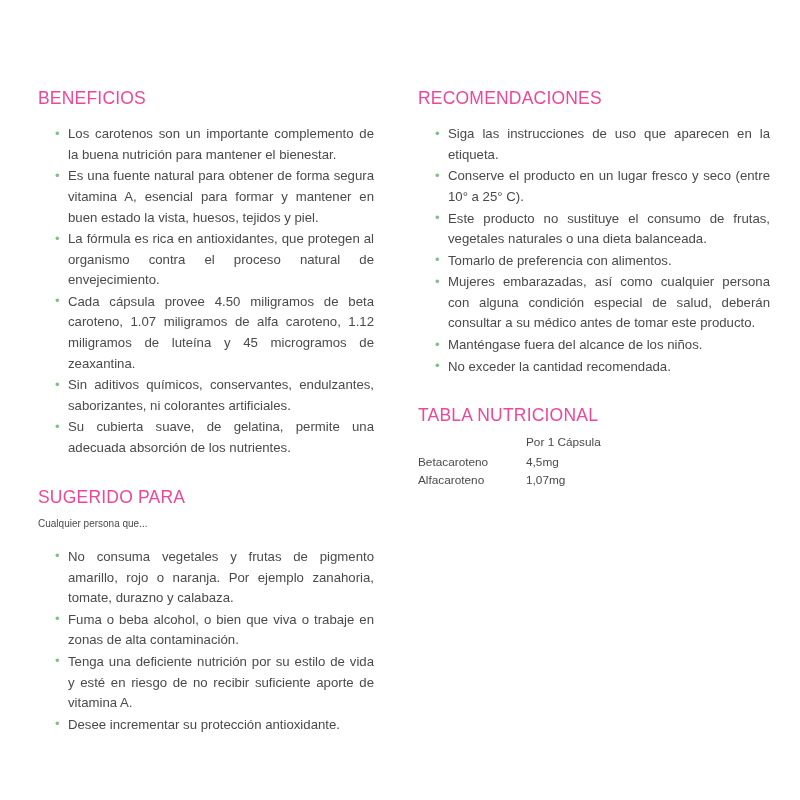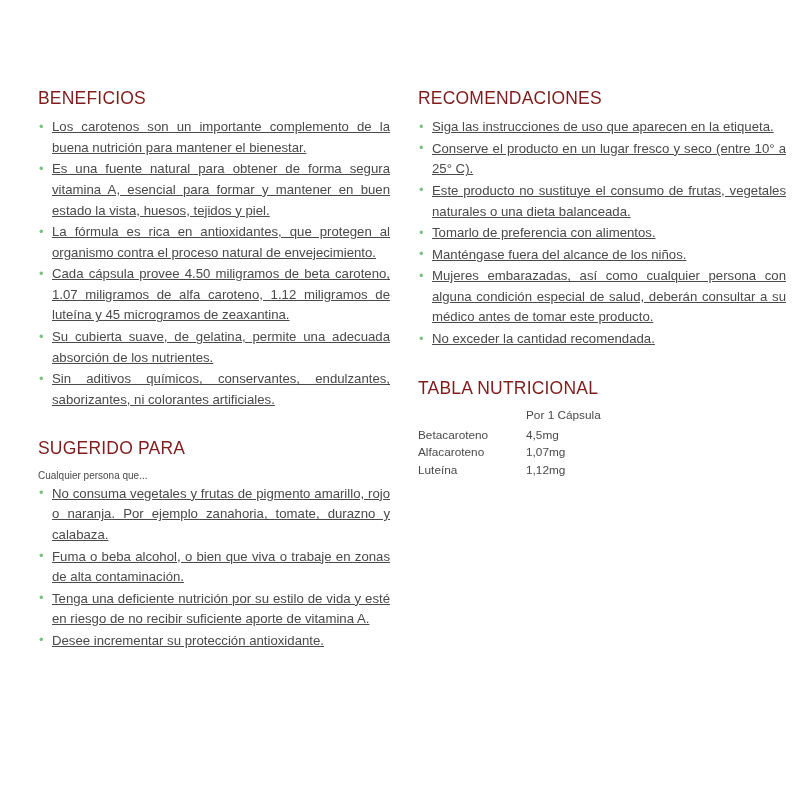--- a/index.html
+++ b/index.html
@@ -32,38 +32,37 @@
 
   .col-left  { width: 352px; flex: 0 0 352px; }
   .col-right { width: 368px; flex: 0 0 368px; }
 
   h2.section-title {
     margin: 0 0 9px 0;
     font-family: "Liberation Sans", sans-serif;
     font-size: 17.5px;
     font-weight: 400;
     letter-spacing: 0.2px;
-    color: #7f1d1d;
+    color: #ec4899;
     line-height: 1.15;
   }
 
   .section + .section { margin-top: 28px; }
 
   .intro-line {
     margin: 0 0 1px 0;
     font-size: 10px;
     line-height: 1.52;
     color: #4a4a4a;
   }
 
   ul.bullets {
     list-style: none;
-    margin: 0;
+    margin: 16px;
     padding: 0;
-    text-decoration: underline;
   }
 
   ul.bullets > li {
     position: relative;
     padding-left: 14px;
     margin: 0 0 1px 0;
     font-size: 13.2px;
     line-height: 1.56;
     color: #4a4a4a;
     text-align: justify;
@@ -110,22 +109,22 @@
 
     <div class="col-left">
 
       <section class="section">
         <h2 class="section-title">BENEFICIOS</h2>
         <ul class="bullets">
           <li>Los carotenos son un importante complemento de la buena nutrición para mantener el bienestar.</li>
           <li>Es una fuente natural para obtener de forma segura vitamina A, esencial para formar y mantener en buen estado la vista, huesos, tejidos y piel.</li>
           <li>La fórmula es rica en antioxidantes, que protegen al organismo contra el proceso natural de envejecimiento.</li>
           <li>Cada cápsula provee 4.50 miligramos de beta caroteno, 1.07 miligramos de alfa caroteno, 1.12 miligramos de luteína y 45 microgramos de zeaxantina.</li>
+          <li>Sin aditivos químicos, conservantes, endulzantes, saborizantes, ni colorantes artificiales.</li>
           <li>Su cubierta suave, de gelatina, permite una adecuada absorción de los nutrientes.</li>
-          <li>Sin aditivos químicos, conservantes, endulzantes, saborizantes, ni colorantes artificiales.</li>
         </ul>
       </section>
 
       <section class="section">
         <h2 class="section-title">SUGERIDO PARA</h2>
         <p class="intro-line">Cualquier persona que...</p>
         <ul class="bullets">
           <li>No consuma vegetales y frutas de pigmento amarillo, rojo o naranja. Por ejemplo zanahoria, tomate, durazno y calabaza.</li>
           <li>Fuma o beba alcohol, o bien que viva o trabaje en zonas de alta contaminación.</li>
           <li>Tenga una deficiente nutrición por su estilo de vida y esté en riesgo de no recibir suficiente aporte de vitamina A.</li>
@@ -137,22 +136,22 @@
 
     <div class="col-right">
 
       <section class="section">
         <h2 class="section-title">RECOMENDACIONES</h2>
         <ul class="bullets">
           <li>Siga las instrucciones de uso que aparecen en la etiqueta.</li>
           <li>Conserve el producto en un lugar fresco y seco (entre 10° a 25° C).</li>
           <li>Este producto no sustituye el consumo de frutas, vegetales naturales o una dieta balanceada.</li>
           <li>Tomarlo de preferencia con alimentos.</li>
+          <li>Mujeres embarazadas, así como cualquier persona con alguna condición especial de salud, deberán consultar a su médico antes de tomar este producto.</li>
           <li>Manténgase fuera del alcance de los niños.</li>
-          <li>Mujeres embarazadas, así como cualquier persona con alguna condición especial de salud, deberán consultar a su médico antes de tomar este producto.</li>
           <li>No exceder la cantidad recomendada.</li>
         </ul>
       </section>
 
       <section class="section">
         <h2 class="section-title">TABLA NUTRICIONAL</h2>
 
         <table class="nutri-table">
           <thead>
             <tr>
@@ -162,24 +161,20 @@
           </thead>
           <tbody>
             <tr>
               <td class="col-name">Betacaroteno</td>
               <td class="col-value">4,5mg</td>
             </tr>
             <tr>
               <td class="col-name">Alfacaroteno</td>
               <td class="col-value">1,07mg</td>
             </tr>
-            <tr>
-              <td class="col-name">Luteína</td>
-              <td class="col-value">1,12mg</td>
-            </tr>
           </tbody>
         </table>
       </section>
 
     </div>
 
   </div>
 </div>
 
 </body></html>

